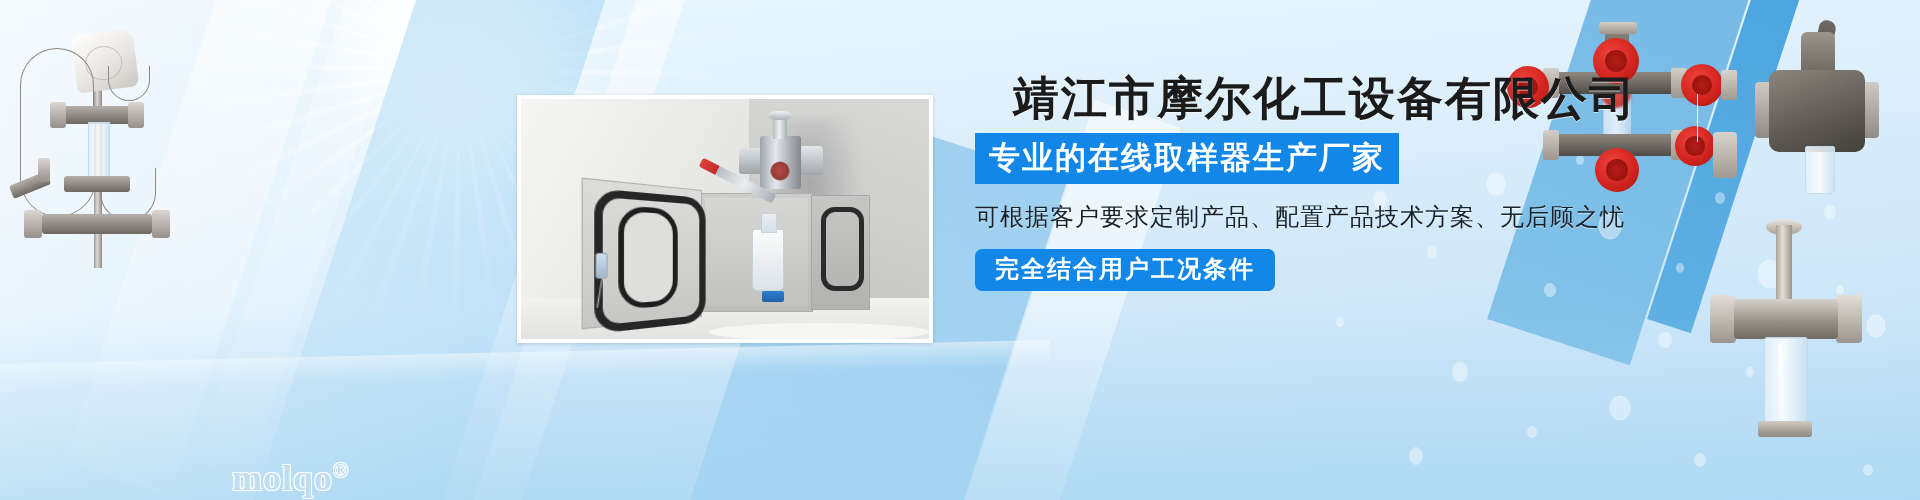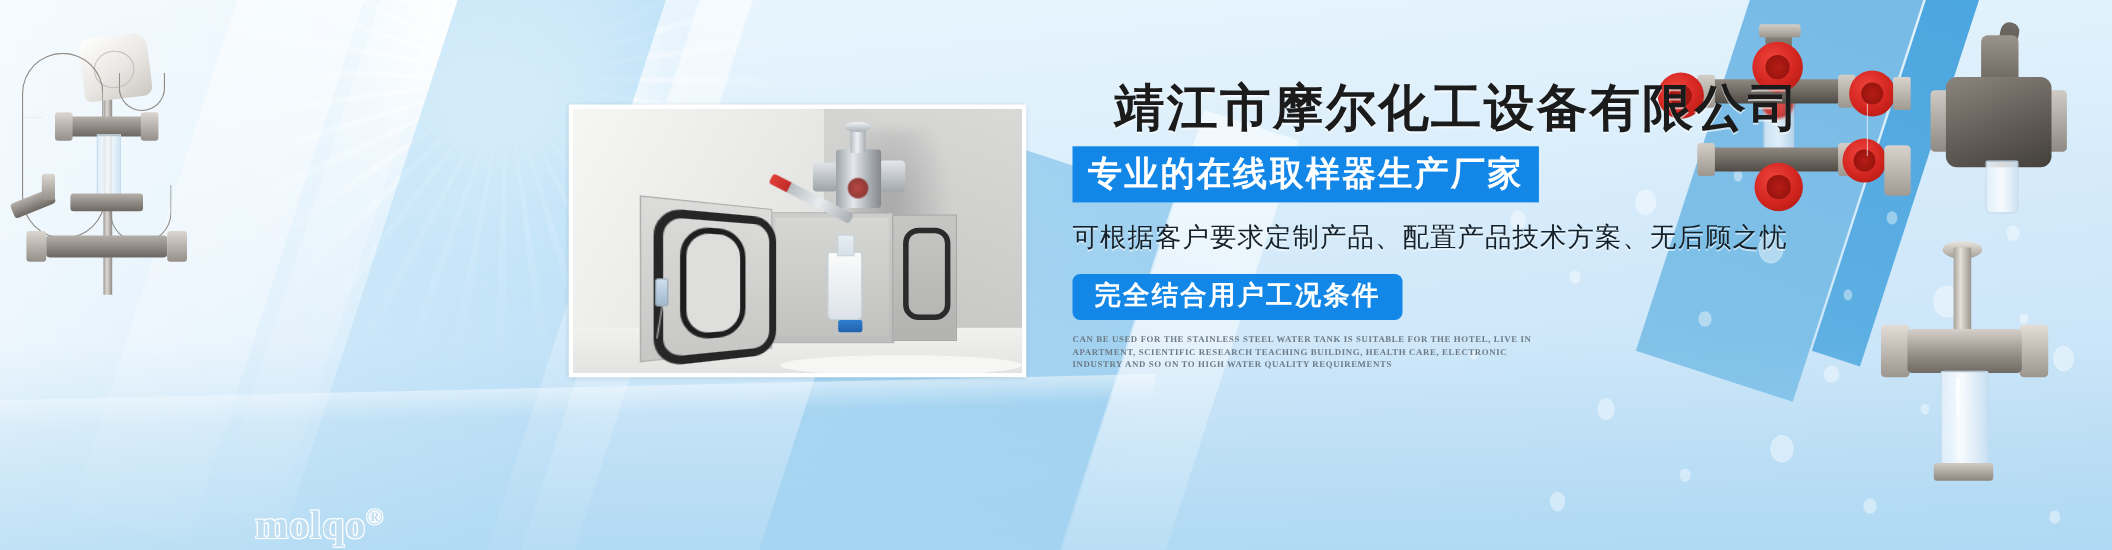--- a/index.html
+++ b/index.html
@@ -371,18 +371,17 @@
     <div class="bs-body"></div>
     <div class="bs-glass"></div>
     <div class="bs-base"></div>
   </div>
 
   <div class="copy">
     <div class="company">靖江市摩尔化工设备有限公司</div>
     <div><span class="headline">专业的在线取样器生产厂家</span></div>
     <div class="subline">可根据客户要求定制产品、配置产品技术方案、无后顾之忧</div>
     <div><span class="pill">完全结合用户工况条件</span></div>
-    <div class="eng">CAN BE USED FOR THE STAINLESS STEEL WATER TANK IS SUITABLE FOR THE HOTEL, LIVE IN APARTMENT, SCIENTIFIC RESEARCH TEACHING BUILDING, HEALTH CARE, ELECTRONIC INDUSTRY AND SO ON TO HIGH WATER QUALITY REQUIREMENTS</div>
   </div>
 
   <div class="watermark"><span>molqo</span><span class="reg">®</span></div>
 
 </div>
 
 </body></html>

